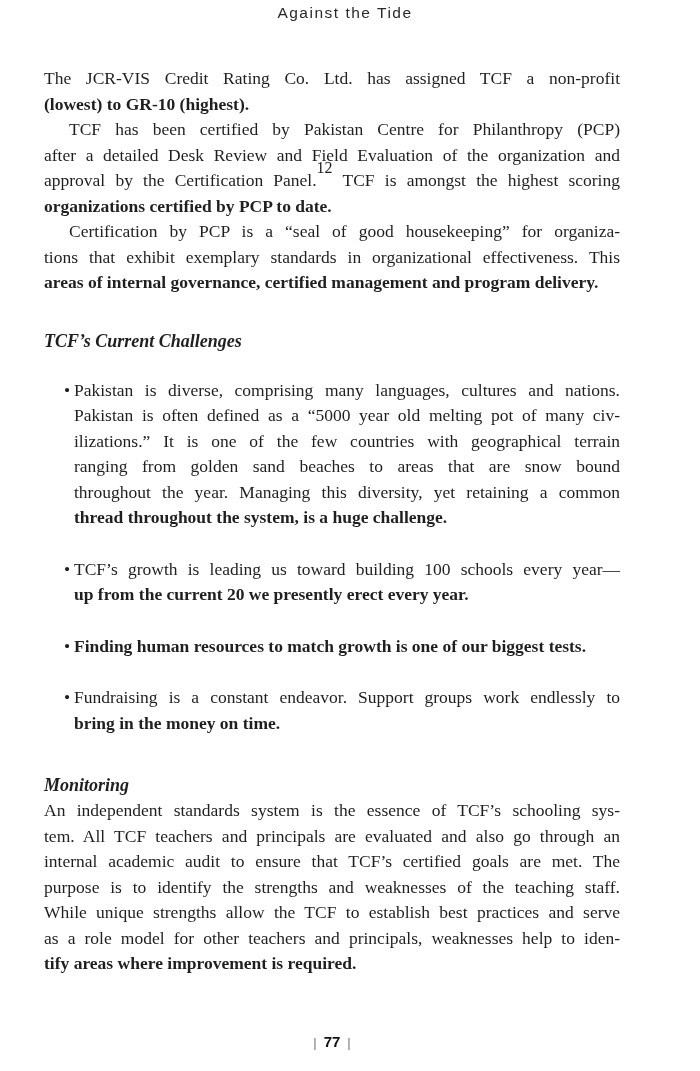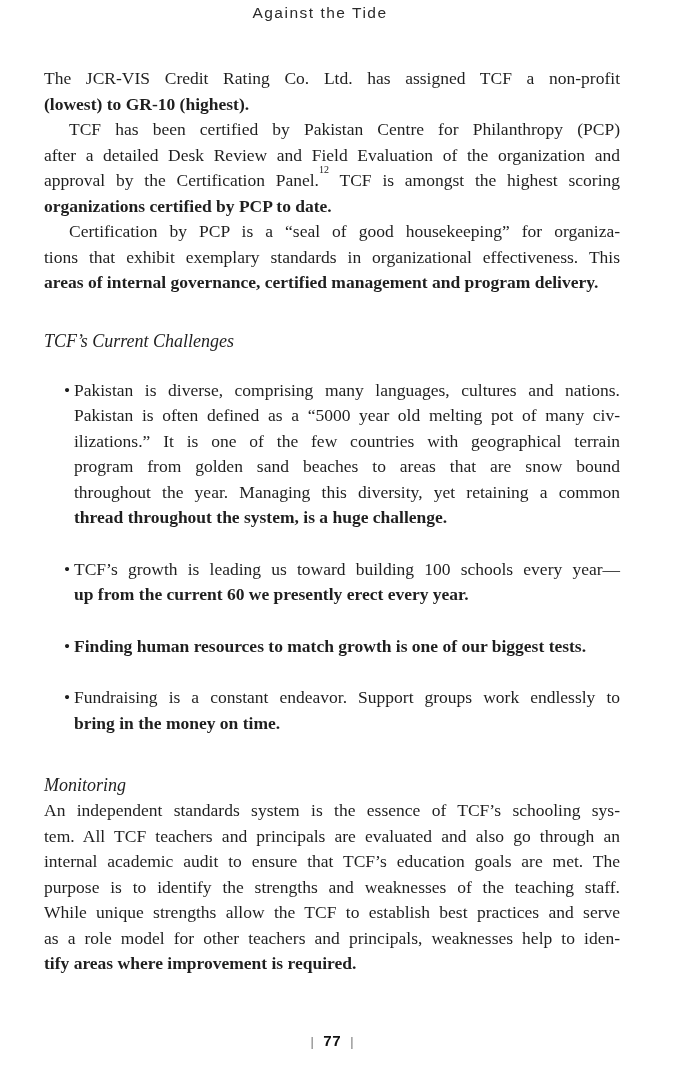--- a/index.html
+++ b/index.html
@@ -6,54 +6,54 @@
   .page {
     position:relative;
     width:700px; height:1071px;
     background:#ffffff;
     font-family:"Liberation Serif", serif;
     color:#1f1f1f;
     overflow:hidden;
     margin:0 auto;
   }
   .running-head {
-    position:absolute; top:4px; left:32px; width:576px;
+    position:absolute; top:4px; left:57px; width:576px;
     text-align:center;
     font-family:"Liberation Sans", sans-serif;
     font-size:15.5px; letter-spacing:1.5px;
     color:#2a2a2a;
   }
   .content {
     position:absolute; left:44px; top:66px; width:576px;
     font-size:17.5px; line-height:25.5px;
   }
   .tline { text-align:justify; text-align-last:justify; }
   .tline.tlast { text-align:left; text-align-last:left;font-weight:bold; }
   .intro .para + .para .tline:first-child { text-indent:25px; }
-  sup { font-size:10px; line-height:0; position:relative; top:-6px; }
+  sup { font-size:16px; line-height:0; position:relative; top:-6px; }
   .section-heading {
     font-size:18px; line-height:26px;
-    font-weight:normal; font-style:italic;
+    font-weight:bold; font-style:italic;
     margin:0;
   }
   .heading-challenges { margin:32px 0 24px 0; }
   .heading-monitoring { margin:36px 0 0 0; }
   ul.challenge-list { list-style:none; margin:0; padding:0; }
   ul.challenge-list li {
     position:relative; padding-left:30px; margin-bottom:26px;
   }
   ul.challenge-list li:last-child { margin-bottom:0; }
   .bullet {
     position:absolute; left:20px; top:0;
     font-size:17.5px; line-height:25.5px;
   }
   .footer {
     position:absolute; top:1033px; left:44px; width:576px;
     text-align:center;
-    font-family:Liberation Mono, monospace;
+    font-family:Liberation Sans, sans-serif;
   }
   .footer .bar { color:#777777; font-size:13px; font-weight:normal; padding:0 7px; }
   .footer .pgnum { color:#111111; font-size:15px; font-weight:bold; }
 </style>
 </head>
 <body>
 
 <div class="page">
 
   <div class="running-head">Against the Tide</div>
@@ -80,30 +80,30 @@
 
     <h2 class="section-heading heading-challenges">TCF’s Current Challenges</h2>
 
     <ul class="challenge-list">
       <li>
         <span class="bullet">•</span>
         <div class="li-text">
             <div class="tline">Pakistan is diverse, comprising many languages, cultures and nations.</div>
             <div class="tline">Pakistan is often defined as a “5000 year old melting pot of many civ-</div>
             <div class="tline">ilizations.” It is one of the few countries with geographical terrain</div>
-            <div class="tline">program from golden sand beaches to areas that are snow bound</div>
+            <div class="tline">ranging from golden sand beaches to areas that are snow bound</div>
             <div class="tline">throughout the year. Managing this diversity, yet retaining a common</div>
             <div class="tline tlast">thread throughout the system, is a huge challenge.</div>
           </div>
       </li>
       <li>
         <span class="bullet">•</span>
         <div class="li-text">
             <div class="tline">TCF’s growth is leading us toward building 100 schools every year—</div>
-            <div class="tline tlast">up from the current 60 we presently erect every year.</div>
+            <div class="tline tlast">up from the current 20 we presently erect every year.</div>
           </div>
       </li>
       <li>
         <span class="bullet">•</span>
         <div class="li-text">
             <div class="tline tlast">Finding human resources to match growth is one of our biggest tests.</div>
           </div>
       </li>
       <li>
         <span class="bullet">•</span>
@@ -112,21 +112,21 @@
             <div class="tline tlast">bring in the money on time.</div>
           </div>
       </li>
     </ul>
 
     <h2 class="section-heading heading-monitoring">Monitoring</h2>
 
     <div class="para">
         <div class="tline">An independent standards system is the essence of TCF’s schooling sys-</div>
         <div class="tline">tem. All TCF teachers and principals are evaluated and also go through an</div>
-        <div class="tline">internal academic audit to ensure that TCF’s education goals are met. The</div>
+        <div class="tline">internal academic audit to ensure that TCF’s certified goals are met. The</div>
         <div class="tline">purpose is to identify the strengths and weaknesses of the teaching staff.</div>
         <div class="tline">While unique strengths allow the TCF to establish best practices and serve</div>
         <div class="tline">as a role model for other teachers and principals, weaknesses help to iden-</div>
         <div class="tline tlast">tify areas where improvement is required.</div>
       </div>
 
   </div>
 
   <div class="footer">
     <span class="bar">|</span><span class="pgnum">77</span><span class="bar">|</span>

